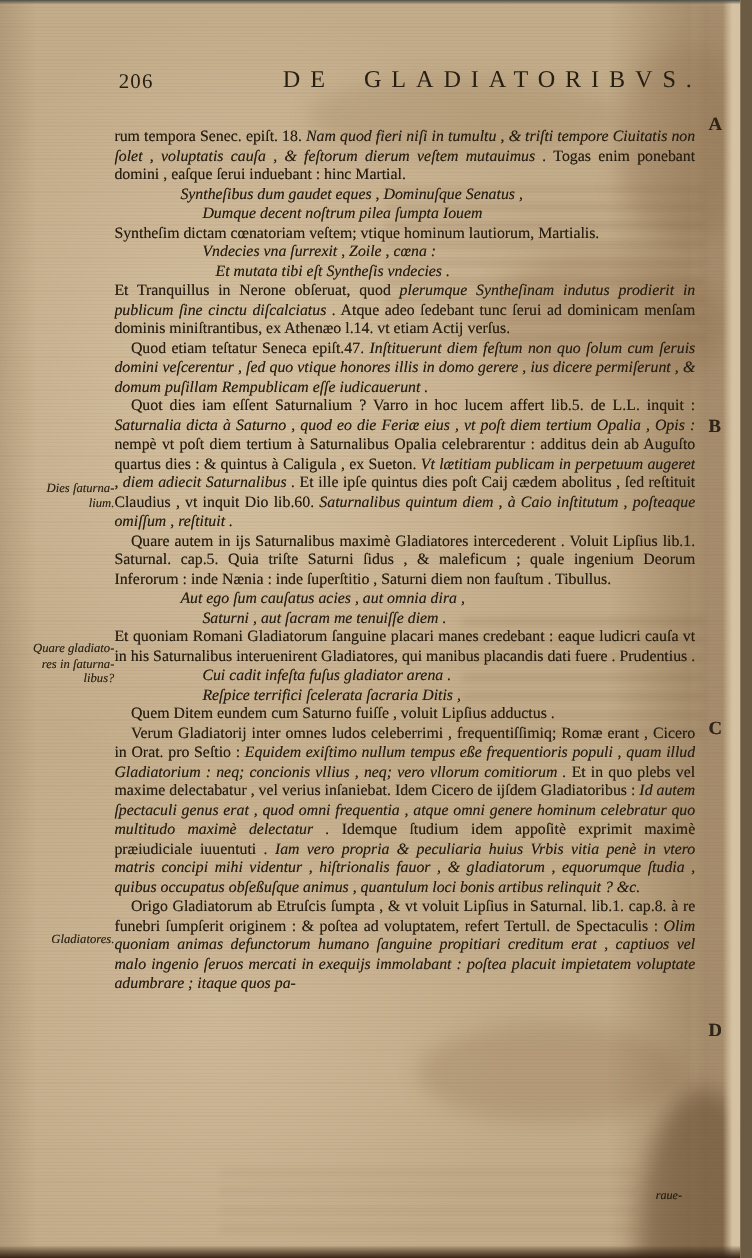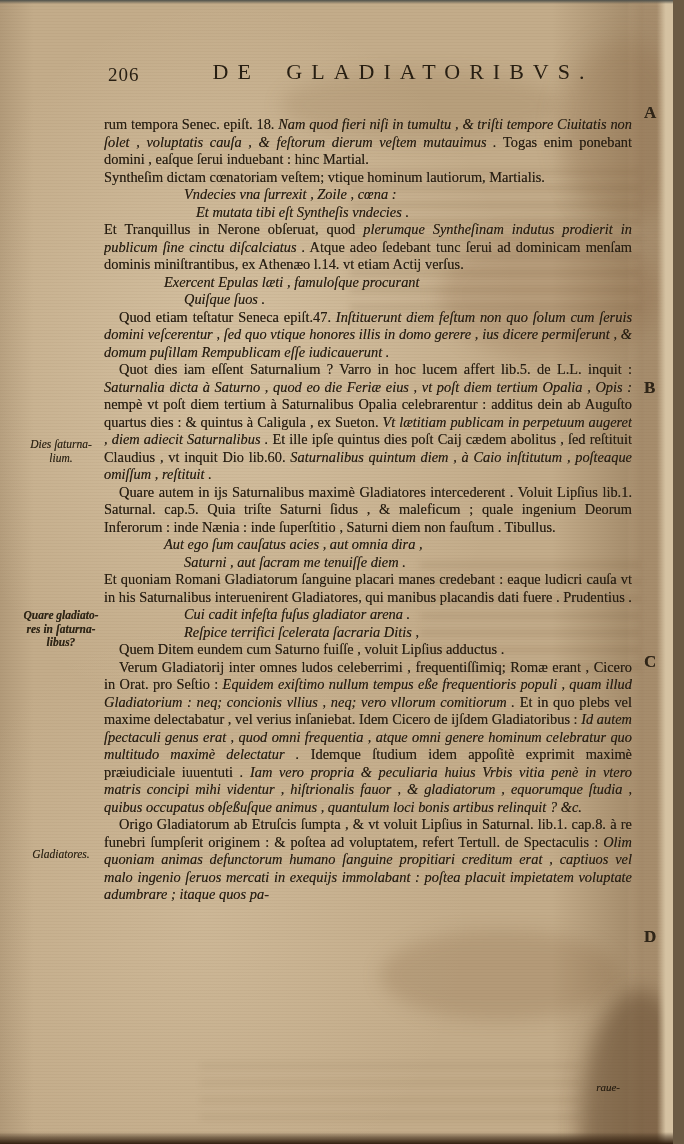--- a/index.html
+++ b/index.html
@@ -25,21 +25,21 @@
   .s3{left:380px;top:930px;width:240px;height:90px;background:rgba(120,85,50,0.20);filter:blur(9px);}
   .s4{left:580px;top:990px;width:120px;height:280px;background:rgba(72,46,22,0.38);filter:blur(10px);}
   .s5{left:560px;top:40px;width:130px;height:180px;background:rgba(130,95,58,0.20);filter:blur(12px);}
   .ghost{position:absolute;background:repeating-linear-gradient(0deg, rgba(104,74,44,0.13) 0 6px, rgba(0,0,0,0) 6px 17px);filter:blur(3px);}
   .g1{left:350px;top:170px;width:290px;height:140px;}
   .g2{left:420px;top:560px;width:220px;height:110px;}
   .g3{left:200px;top:1060px;width:380px;height:60px;opacity:.6;}
 
   
   .pagenum{position:absolute;left:108px;top:64px;font-size:19px;letter-spacing:1px;}
-  .title{position:absolute;left:168px;top:59px;width:470px;text-align:center;font-size:22px;letter-spacing:9px;word-spacing:12px;white-space:nowrap;}
+  .title{position:absolute;left:168px;top:59px;width:470px;text-align:right;font-size:22px;letter-spacing:9px;word-spacing:12px;white-space:nowrap;}
 
   
   .col{
     position:absolute;left:104px;top:96px;width:528px;height:1014px;overflow:hidden;
     font-size:14.4px;line-height:17.5px;text-align:justify;
     text-shadow:0 0 .5px rgba(43,33,21,0.65);
     margin-top:20px;
   }
   .col p{margin:0;}
   .col p.indent{text-indent:15px;}
@@ -47,23 +47,23 @@
   .verse{margin:0;}
   .verse-line{text-align:left;}
   .verse-line.i0{padding-left:60px;}
   .verse-line.i1{padding-left:80px;}
   .verse-line.i2{padding-left:92px;}
 
   
   .catchword{position:absolute;left:104px;top:1081px;width:528px;text-align:right;padding-right:12px;box-sizing:border-box;font-size:11px;font-style:italic;text-shadow:0 0 .5px rgba(43,33,21,0.65);}
 
   
-  .mnote{position:absolute;left:18px;width:86px;font-size:11.5px;line-height:13.5px;font-style:italic;text-align:center;color:#2e2516;text-shadow:0 0 .4px rgba(46,37,22,0.6);}
+  .mnote{position:absolute;left:18px;width:86px;font-size:11.5px;line-height:13.5px;font-style:italic;text-align:right;color:#2e2516;text-shadow:0 0 .4px rgba(46,37,22,0.6);}
   .n1{top:438px;}
-  .n2{top:609px;font-weight:bold;}
+  .n2{top:584px;}
   .n3{top:848px;}
 
   
   .mletter{position:absolute;left:644px;width:22px;font-size:17px;font-weight:bold;color:#2f2518;text-shadow:0 0 .5px rgba(47,37,24,0.6);}
   .lA{top:103px;}
   .lB{top:378px;}
   .lC{top:652px;}
   .lD{top:927px;}
 </style>
 </head>
@@ -82,30 +82,30 @@
   <div class="stain s4"></div>
   <div class="edge-right-light"></div>
   <div class="edge-top"></div>
   <div class="edge-bottom"></div>
 
   <div class="pagenum">206</div>
   <div class="title">DE GLADIATORIBVS.</div>
 
   <div class="col">
       <p><span>rum tempora Senec. epiſt. 18. </span><span class="it">Nam quod fieri niſi in tumultu , &amp; triſti tempore Ciuitatis non ſolet , voluptatis cauſa , &amp; feſtorum dierum veſtem mutauimus .</span><span> Togas enim ponebant domini , eaſque ſerui induebant : hinc Martial.</span></p>
+      <div class="verse">
+        <div class="verse-line i0">Syntheſibus dum gaudet eques , Dominuſque Senatus ,</div>
+        <div class="verse-line i1">Dumque decent noſtrum pilea ſumpta Iouem</div>
+      </div>
       <p><span>Syntheſim dictam cœnatoriam veſtem; vtique hominum lautiorum, Martialis.</span></p>
       <div class="verse">
         <div class="verse-line i1">Vndecies vna ſurrexit , Zoile , cœna :</div>
         <div class="verse-line i2">Et mutata tibi eſt Syntheſis vndecies .</div>
       </div>
       <p><span>Et Tranquillus in Nerone obſeruat, quod </span><span class="it">plerumque Syntheſinam indutus prodierit in publicum ſine cinctu diſcalciatus .</span><span> Atque adeo ſedebant tunc ſerui ad dominicam menſam dominis miniſtrantibus, ex Athenæo l.14. vt etiam Actij verſus.</span></p>
-      <div class="verse">
-        <div class="verse-line i0">Exercent Epulas læti , famuloſque procurant</div>
-        <div class="verse-line i1">Quiſque ſuos .</div>
-      </div>
       <p class="indent"><span>Quod etiam teſtatur Seneca epiſt.47. </span><span class="it">Inſtituerunt diem feſtum non quo ſolum cum ſeruis domini veſcerentur , ſed quo vtique honores illis in domo gerere , ius dicere permiſerunt , &amp; domum puſillam Rempublicam eſſe iudicauerunt .</span></p>
       <p class="indent"><span>Quot dies iam eſſent Saturnalium ? Varro in hoc lucem affert lib.5. de L.L. inquit : </span><span class="it">Saturnalia dicta à Saturno , quod eo die Feriæ eius , vt poſt diem tertium Opalia , Opis :</span><span> nempè vt poſt diem tertium à Saturnalibus Opalia celebrarentur : additus dein ab Auguſto quartus dies : &amp; quintus à Caligula , ex Sueton. </span><span class="it">Vt lætitiam publicam in perpetuum augeret , diem adiecit Saturnalibus .</span><span> Et ille ipſe quintus dies poſt Caij cædem abolitus , ſed reſtituit Claudius , vt inquit Dio lib.60. </span><span class="it">Saturnalibus quintum diem , à Caio inſtitutum , poſteaque omiſſum , reſtituit .</span></p>
       <p class="indent"><span>Quare autem in ijs Saturnalibus maximè Gladiatores intercederent . Voluit Lipſius lib.1. Saturnal. cap.5. Quia triſte Saturni ſidus , &amp; maleficum ; quale ingenium Deorum Inferorum : inde Nænia : inde ſuperſtitio , Saturni diem non fauſtum . Tibullus.</span></p>
       <div class="verse">
         <div class="verse-line i0">Aut ego ſum cauſatus acies , aut omnia dira ,</div>
         <div class="verse-line i1">Saturni , aut ſacram me tenuiſſe diem .</div>
       </div>
       <p><span>Et quoniam Romani Gladiatorum ſanguine placari manes credebant : eaque ludicri cauſa vt in his Saturnalibus interuenirent Gladiatores, qui manibus placandis dati fuere . Prudentius .</span></p>
       <div class="verse">
         <div class="verse-line i1">Cui cadit infeſta fuſus gladiator arena .</div>

